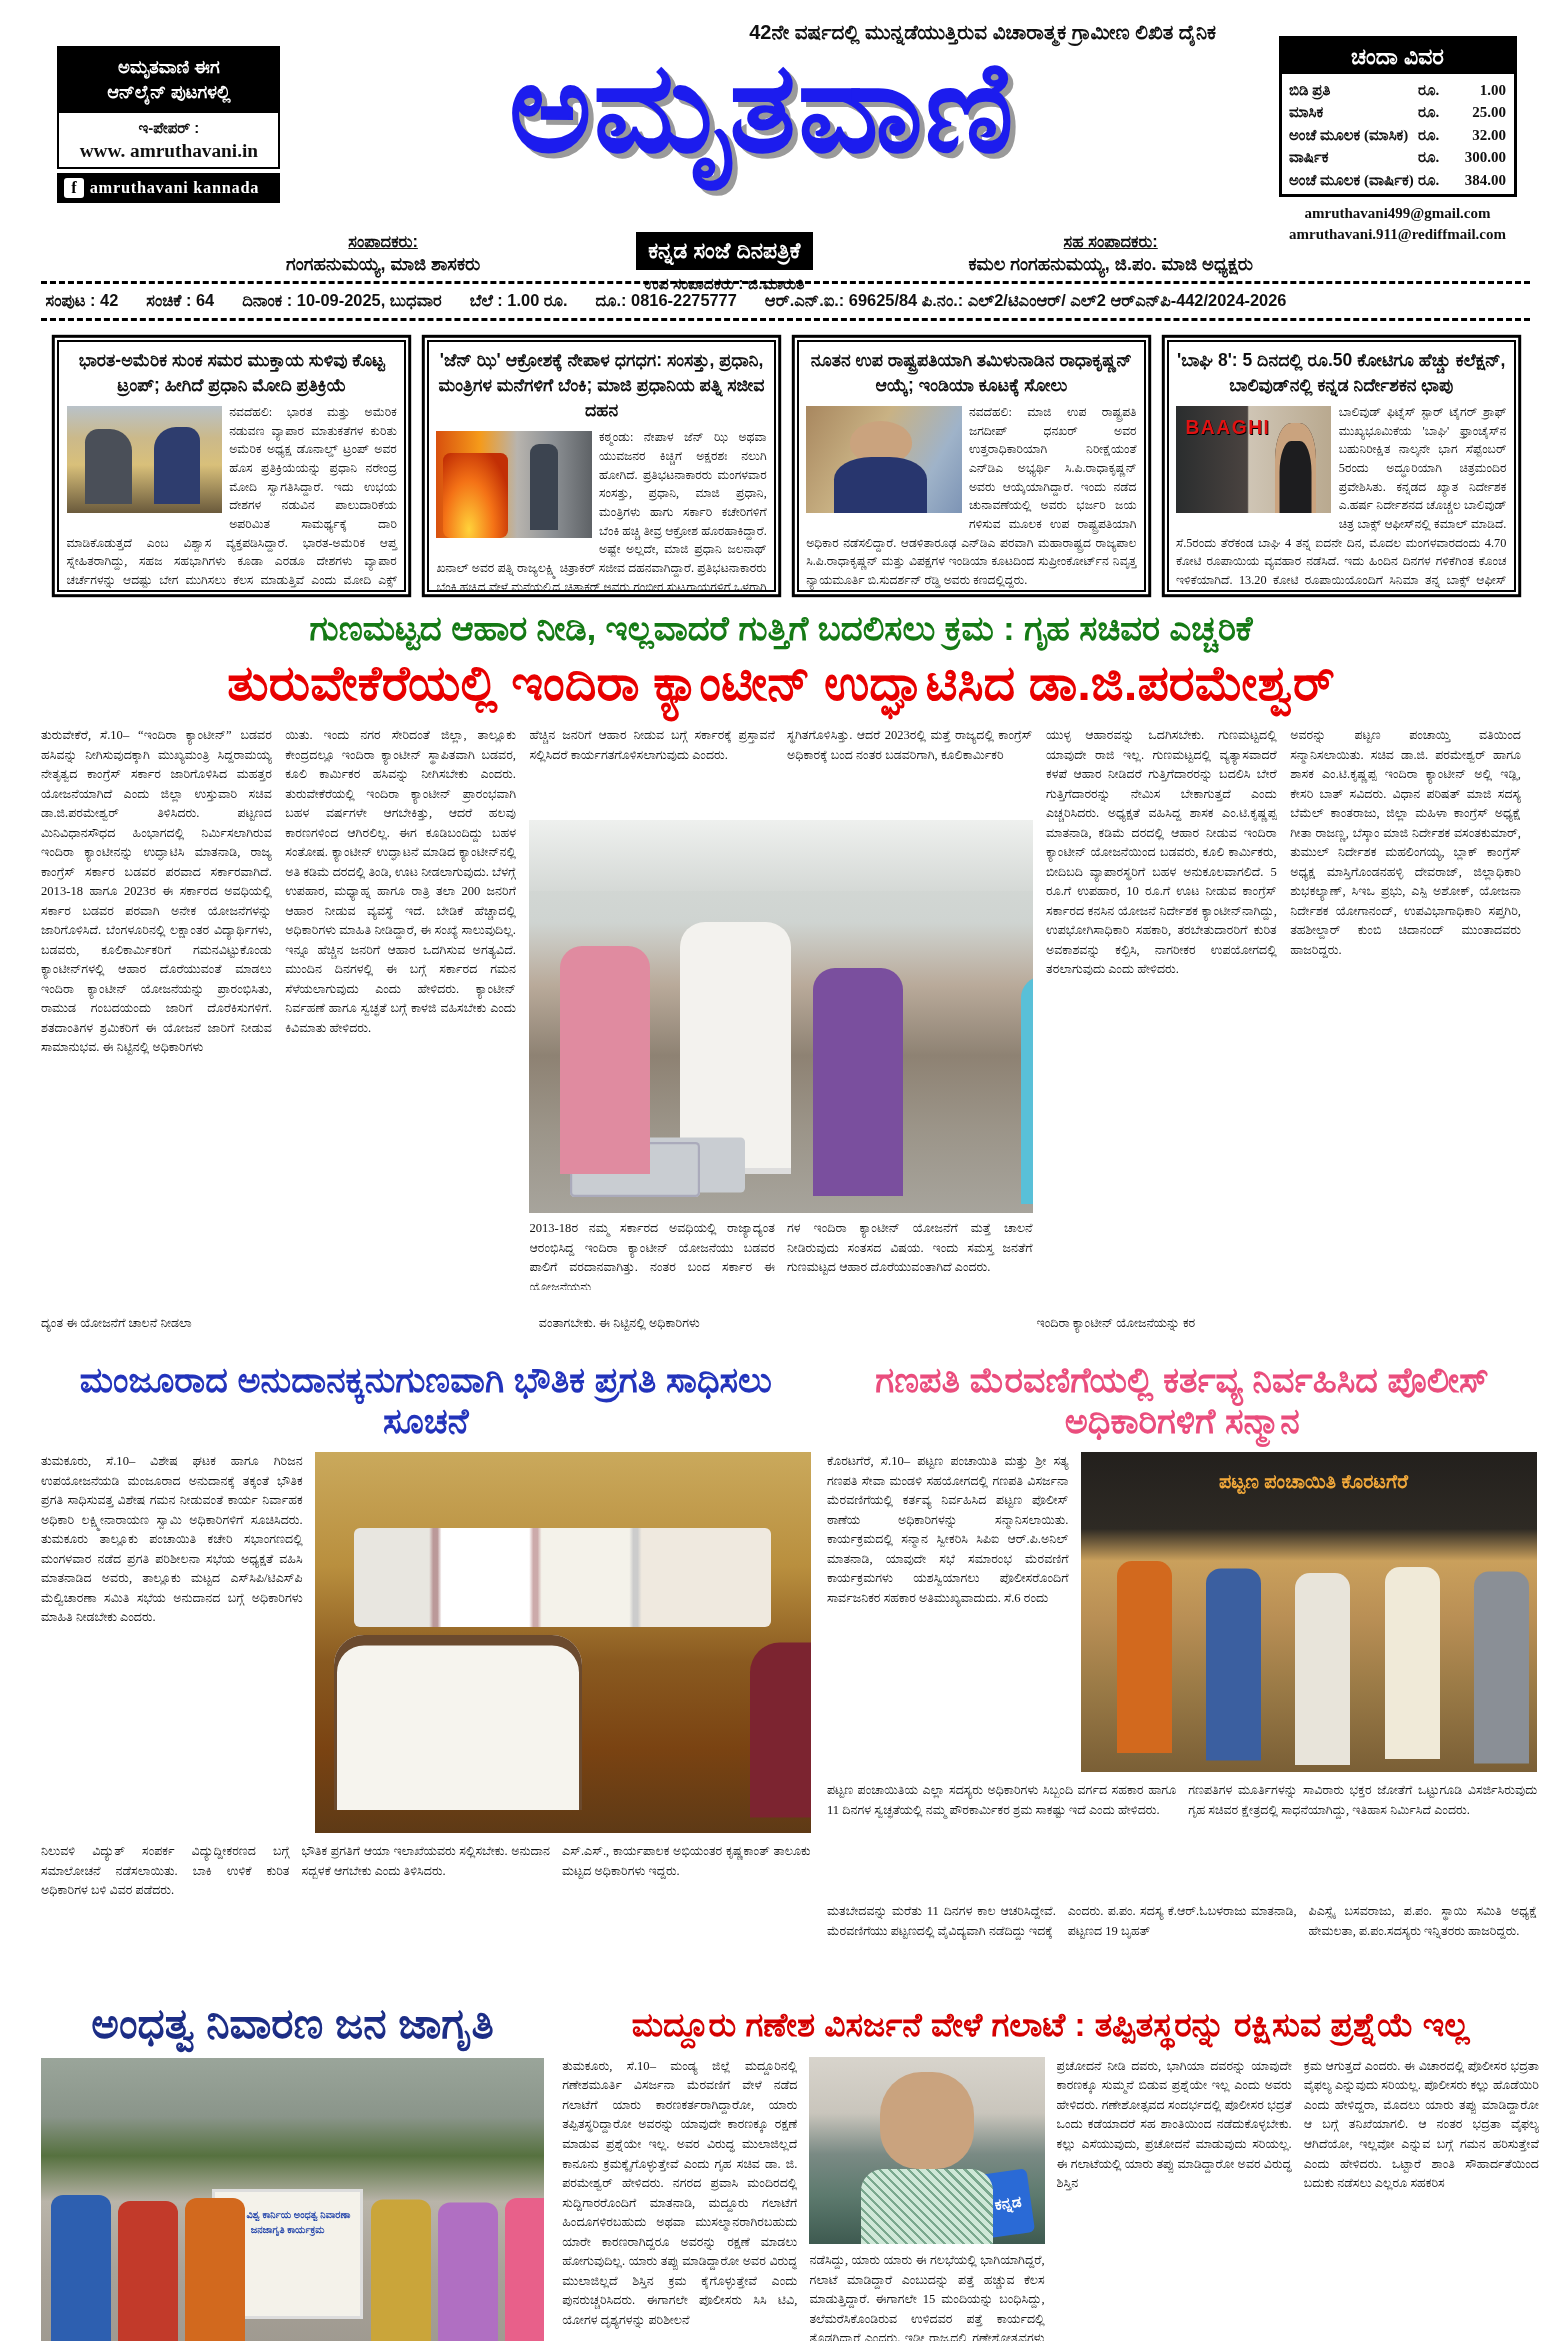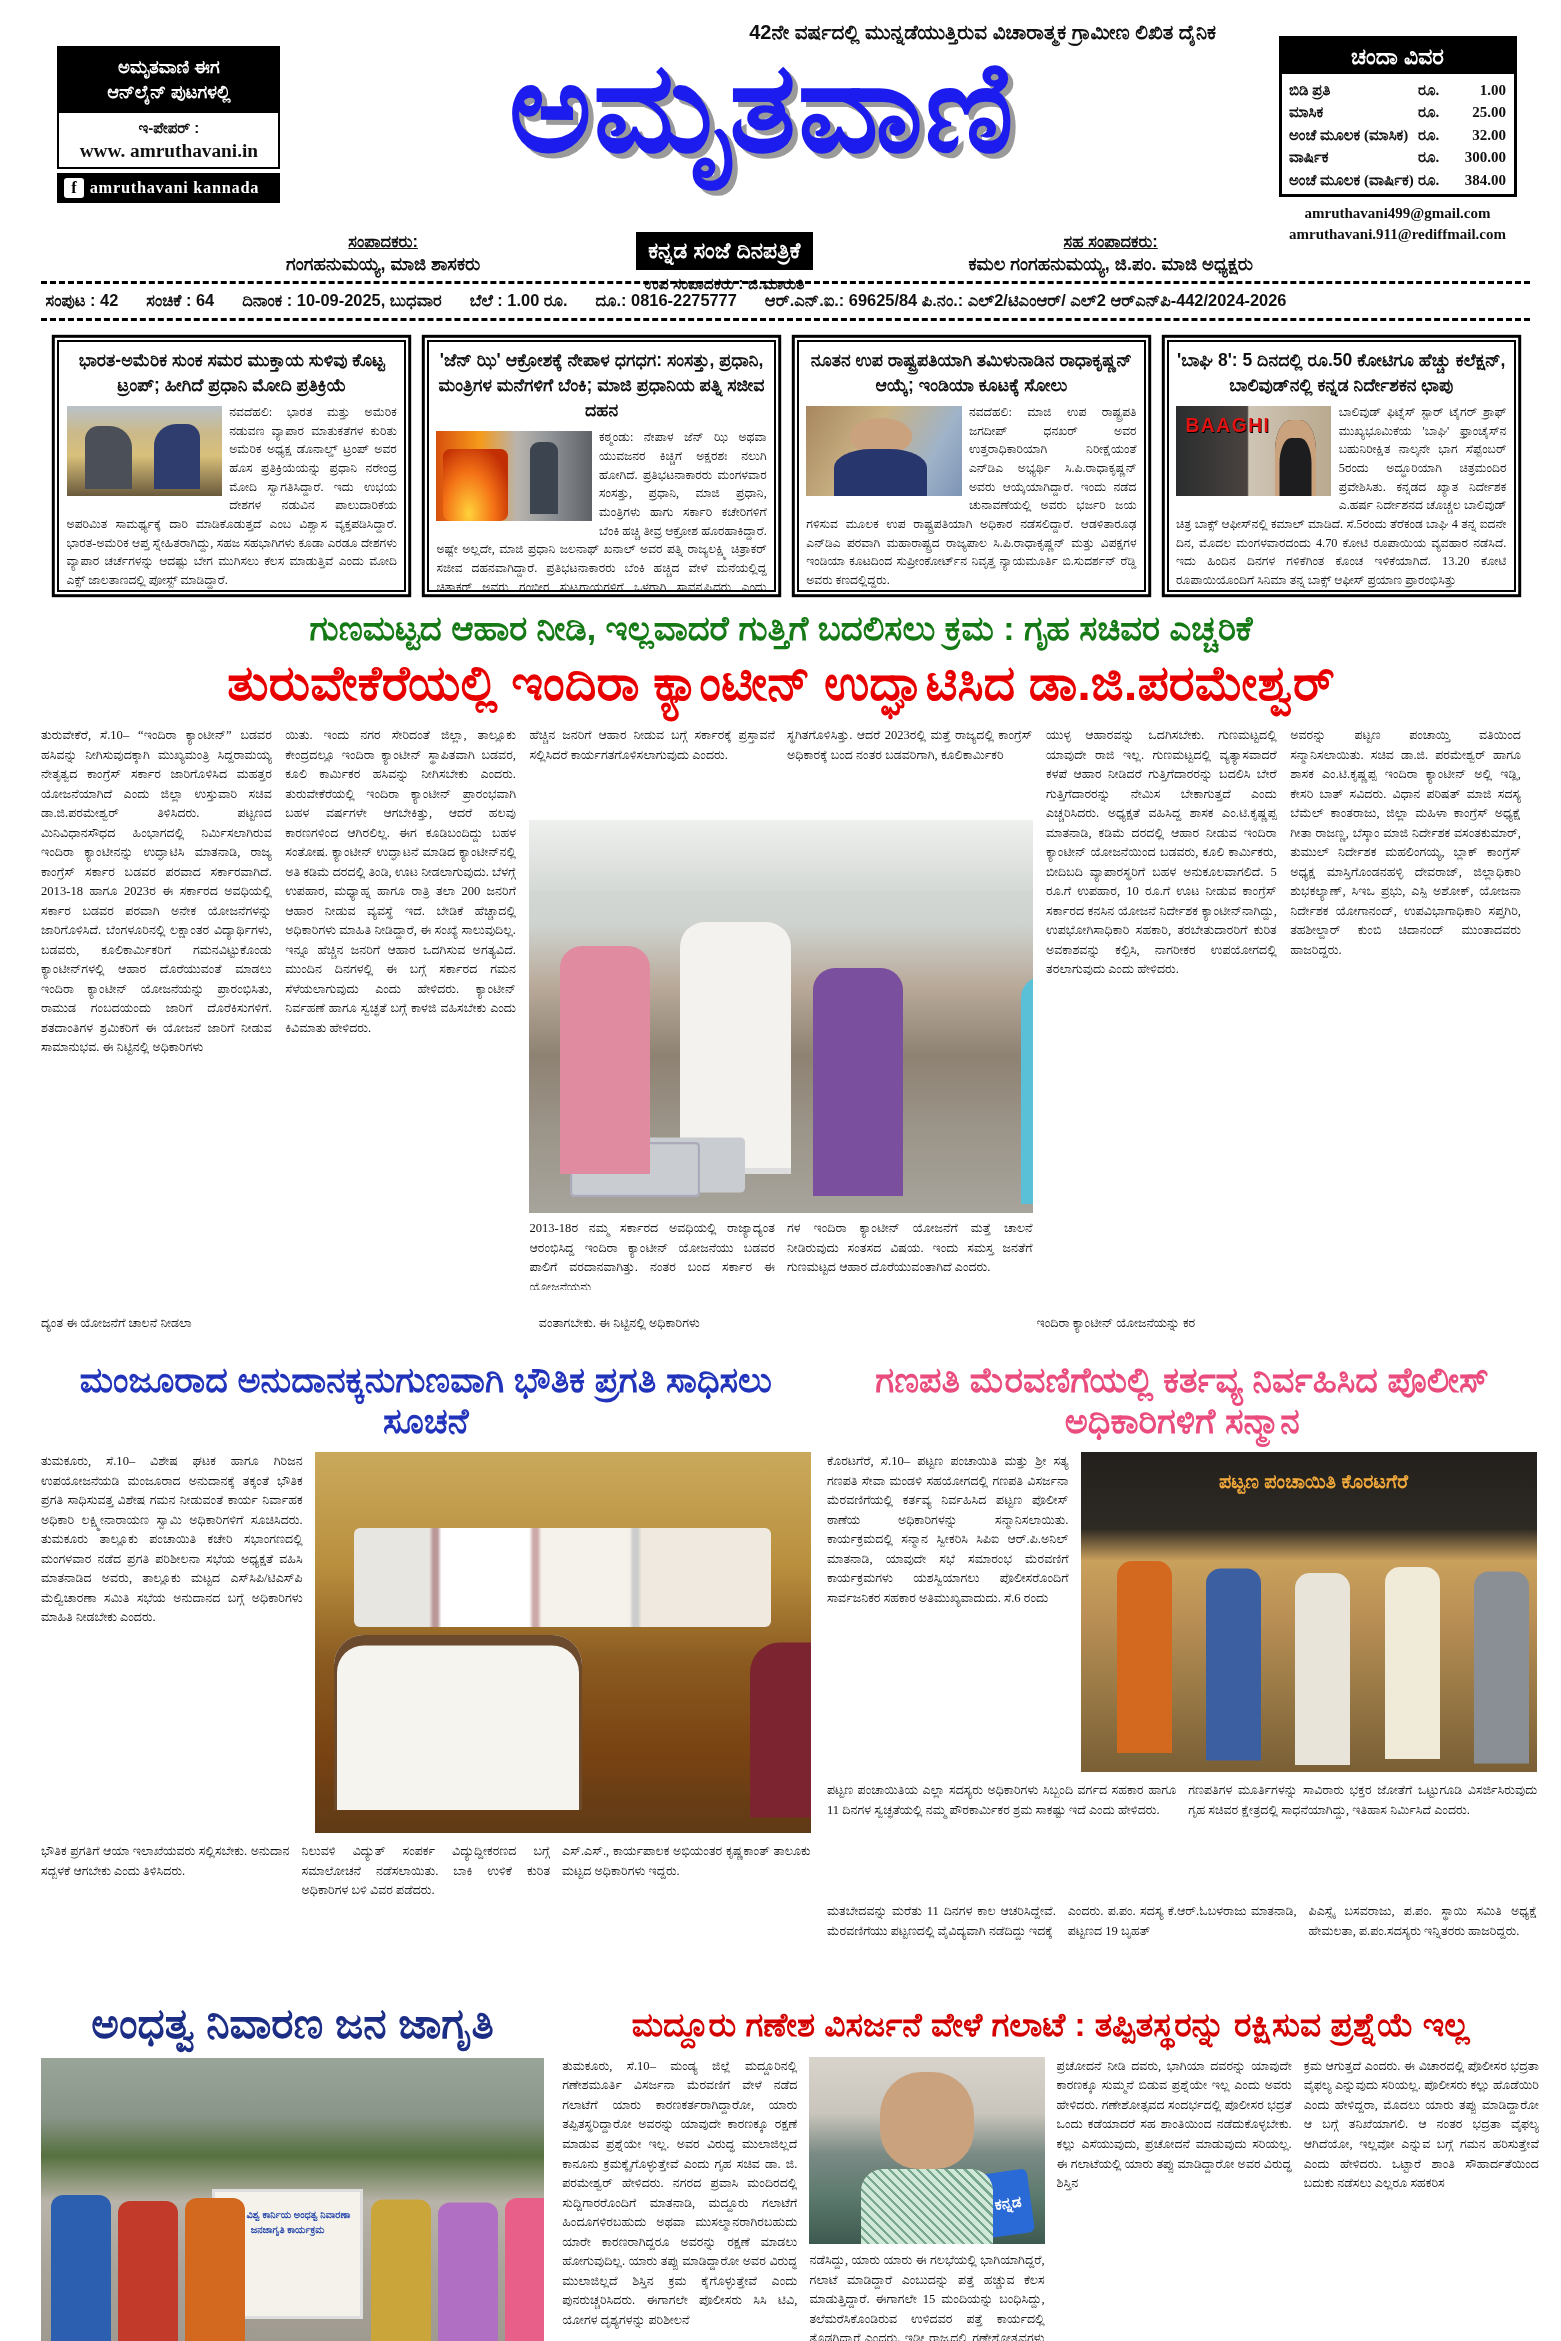--- a/index.html
+++ b/index.html
@@ -36,21 +36,21 @@
   .subs-row .c{width:36px;}
   .subs-row .p{width:52px;text-align:right;}
   .subs-mail{font-weight:bold;font-size:15px;text-align:center;margin-top:6px;line-height:1.4;font-family:"Liberation Serif",serif;}
 
   .dateline{position:absolute;left:0;top:266px;width:100%;border-top:3px dashed #000;border-bottom:3px dashed #000;padding:7.4px 4.5px;display:flex;gap:28px;font-weight:bold;font-size:16.4px;white-space:nowrap;}
 
   
   .boxes{display:flex;gap:10.4px;margin-top:7.4px;padding-left:11px;}
   .nbox{flex:1;border:2.2px solid #000;box-shadow:0 0 0 2.2px #fff,0 0 0 5.2px #000;margin:5.2px;padding:6px 7.4px;height:236px;overflow:hidden;}
   .nbox h3{margin:0 0 4.5px;text-align:center;font-size:17.5px;line-height:1.45;font-weight:bold;}
-  .nbox .ph{float:left;width:47%;height:90px;margin:3px 7.4px 3px 0;}
+  .nbox .ph{float:left;width:47%;height:107px;margin:3px 7.4px 3px 0;}
   .nbox p{margin:0;font-size:12.3px;line-height:1.52;text-align:justify;font-family:"Liberation Serif",serif;}
 
   
   .ph{position:relative;overflow:hidden;background:#888;}
   .ph-modi{background:linear-gradient(180deg,#b9c2c9 0%,#cbb98a 30%,#d9c07a 55%,#6a5a3c 100%);}
   .ph-modi:before{content:"";position:absolute;left:12%;top:22%;width:30%;height:70%;background:#4a4f58;border-radius:13.4px 22px 0 0;}
   .ph-modi:after{content:"";position:absolute;right:14%;top:20%;width:30%;height:72%;background:#2e3d6e;border-radius:22px 13.4px 0 0;}
   .ph-nepal{background:linear-gradient(90deg,#d8500e 0%,#f59a1a 28%,#b8b4ae 52%,#8e9296 74%,#5e6266 100%);}
   .ph-nepal:before{content:"";position:absolute;left:4%;bottom:0;width:42%;height:80%;background:radial-gradient(ellipse at 40% 90%,#ffd23a 0%,#f47216 45%,#c22f05 80%);border-radius:7.4px;}
   .ph-nepal:after{content:"";position:absolute;right:22%;top:12%;width:18%;height:80%;background:#3c4450;border-radius:9px 9px 0 0;}
@@ -256,22 +256,22 @@
     </div>
 
     <div class="sec2">
       <div>
         <div class="s2head-blue">ಮಂಜೂರಾದ ಅನುದಾನಕ್ಕನುಗುಣವಾಗಿ ಭೌತಿಕ ಪ್ರಗತಿ ಸಾಧಿಸಲು ಸೂಚನೆ</div>
         <div class="s2body">
           <div class="mcol">ತುಮಕೂರು, ಸೆ.10– ವಿಶೇಷ ಘಟಕ ಹಾಗೂ ಗಿರಿಜನ ಉಪಯೋಜನೆಯಡಿ ಮಂಜೂರಾದ ಅನುದಾನಕ್ಕೆ ತಕ್ಕಂತೆ ಭೌತಿಕ ಪ್ರಗತಿ ಸಾಧಿಸುವತ್ತ ವಿಶೇಷ ಗಮನ ನೀಡುವಂತೆ ಕಾರ್ಯ ನಿರ್ವಾಹಕ ಅಧಿಕಾರಿ ಲಕ್ಷ್ಮೀನಾರಾಯಣ ಸ್ವಾಮಿ ಅಧಿಕಾರಿಗಳಿಗೆ ಸೂಚಿಸಿದರು. ತುಮಕೂರು ತಾಲ್ಲೂಕು ಪಂಚಾಯಿತಿ ಕಚೇರಿ ಸಭಾಂಗಣದಲ್ಲಿ ಮಂಗಳವಾರ ನಡೆದ ಪ್ರಗತಿ ಪರಿಶೀಲನಾ ಸಭೆಯ ಅಧ್ಯಕ್ಷತೆ ವಹಿಸಿ ಮಾತನಾಡಿದ ಅವರು, ತಾಲ್ಲೂಕು ಮಟ್ಟದ ಎಸ್‌ಸಿಪಿ/ಟಿಎಸ್‌ಪಿ ಮೆಲ್ವಿಚಾರಣಾ ಸಮಿತಿ ಸಭೆಯ ಅನುದಾನದ ಬಗ್ಗೆ ಅಧಿಕಾರಿಗಳು ಮಾಹಿತಿ ನೀಡಬೇಕು ಎಂದರು.</div>
           <div class="ph ph-meeting"></div>
         </div>
         <div class="s2l-bottom">
+          <div class="mcol">ನಿಲುವಳಿ ವಿದ್ಯುತ್ ಸಂಪರ್ಕ ವಿದ್ಯುದ್ದೀಕರಣದ ಬಗ್ಗೆ ಸಮಾಲೋಚನೆ ನಡೆಸಲಾಯಿತು. ಬಾಕಿ ಉಳಿಕೆ ಕುರಿತ ಅಧಿಕಾರಿಗಳ ಬಳಿ ವಿವರ ಪಡೆದರು.</div>
           <div class="mcol">ಭೌತಿಕ ಪ್ರಗತಿಗೆ ಆಯಾ ಇಲಾಖೆಯವರು ಸಲ್ಲಿಸಬೇಕು. ಅನುದಾನ ಸದ್ಬಳಕೆ ಆಗಬೇಕು ಎಂದು ತಿಳಿಸಿದರು.</div>
-          <div class="mcol">ನಿಲುವಳಿ ವಿದ್ಯುತ್ ಸಂಪರ್ಕ ವಿದ್ಯುದ್ದೀಕರಣದ ಬಗ್ಗೆ ಸಮಾಲೋಚನೆ ನಡೆಸಲಾಯಿತು. ಬಾಕಿ ಉಳಿಕೆ ಕುರಿತ ಅಧಿಕಾರಿಗಳ ಬಳಿ ವಿವರ ಪಡೆದರು.</div>
           <div class="mcol">ಎಸ್.ಎಸ್., ಕಾರ್ಯಪಾಲಕ ಅಭಿಯಂತರ ಕೃಷ್ಣಕಾಂತ್ ತಾಲೂಕು ಮಟ್ಟದ ಅಧಿಕಾರಿಗಳು ಇದ್ದರು.</div>
         </div>
       </div>
 
       <div>
         <div class="s2head-pink">ಗಣಪತಿ ಮೆರವಣಿಗೆಯಲ್ಲಿ ಕರ್ತವ್ಯ ನಿರ್ವಹಿಸಿದ ಪೊಲೀಸ್ ಅಧಿಕಾರಿಗಳಿಗೆ ಸನ್ಮಾನ</div>
         <div class="s2body">
           <div class="mcol" style="height:320px;">ಕೊರಟಗೆರೆ, ಸೆ.10– ಪಟ್ಟಣ ಪಂಚಾಯಿತಿ ಮತ್ತು ಶ್ರೀ ಸತ್ಯ ಗಣಪತಿ ಸೇವಾ ಮಂಡಳಿ ಸಹಯೋಗದಲ್ಲಿ ಗಣಪತಿ ವಿಸರ್ಜನಾ ಮೆರವಣಿಗೆಯಲ್ಲಿ ಕರ್ತವ್ಯ ನಿರ್ವಹಿಸಿದ ಪಟ್ಟಣ ಪೊಲೀಸ್ ಠಾಣೆಯ ಅಧಿಕಾರಿಗಳನ್ನು ಸನ್ಮಾನಿಸಲಾಯಿತು. ಕಾರ್ಯಕ್ರಮದಲ್ಲಿ ಸನ್ಮಾನ ಸ್ವೀಕರಿಸಿ ಸಿಪಿಐ ಆರ್.ಪಿ.ಅನಿಲ್ ಮಾತನಾಡಿ, ಯಾವುದೇ ಸಭೆ ಸಮಾರಂಭ ಮೆರವಣಿಗೆ ಕಾರ್ಯಕ್ರಮಗಳು ಯಶಸ್ವಿಯಾಗಲು ಪೊಲೀಸರೊಂದಿಗೆ ಸಾರ್ವಜನಿಕರ ಸಹಕಾರ ಅತಿಮುಖ್ಯವಾದುದು. ಸೆ.6 ರಂದು</div>
           <div class="ph ph-korat">
             <div class="ban">ಪಟ್ಟಣ ಪಂಚಾಯಿತಿ ಕೊರಟಗೆರೆ</div>

